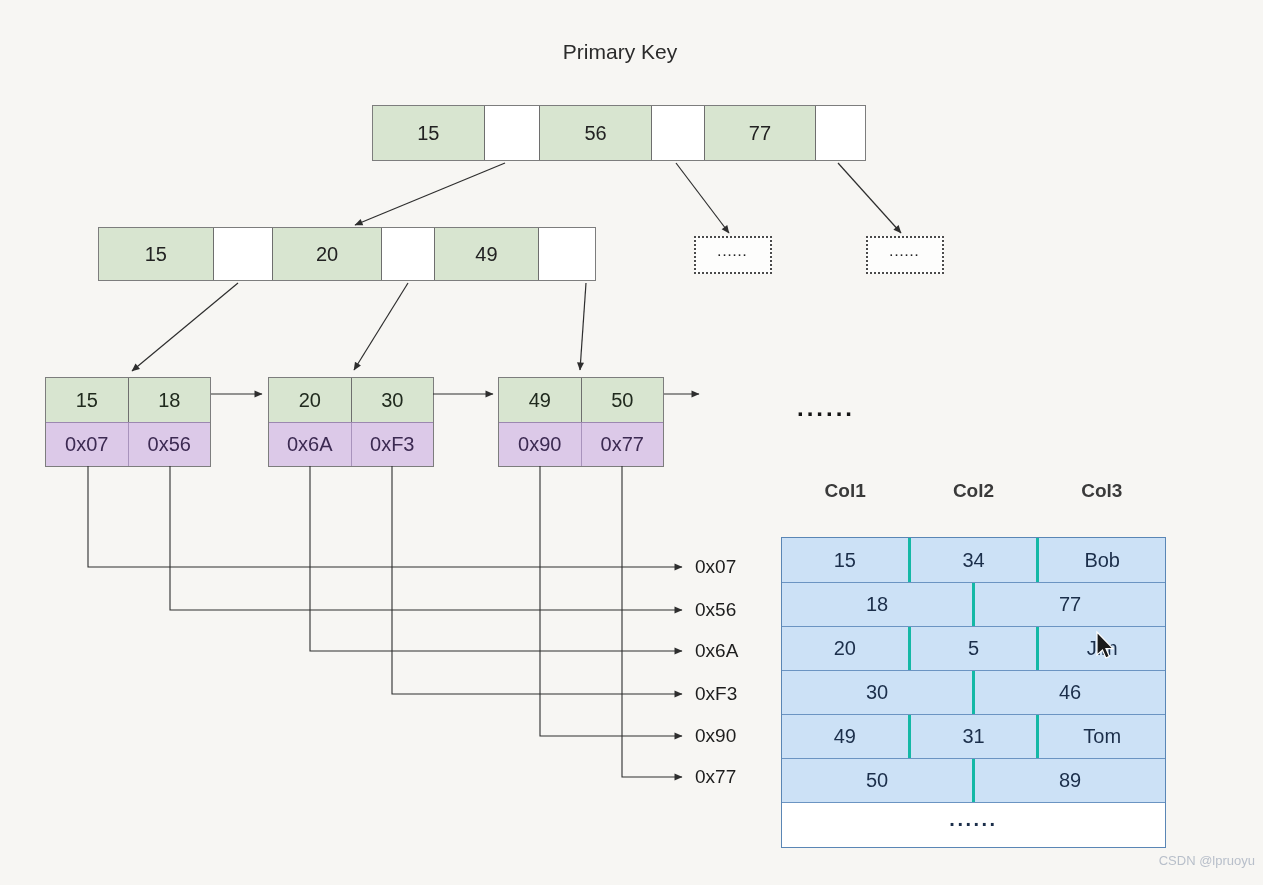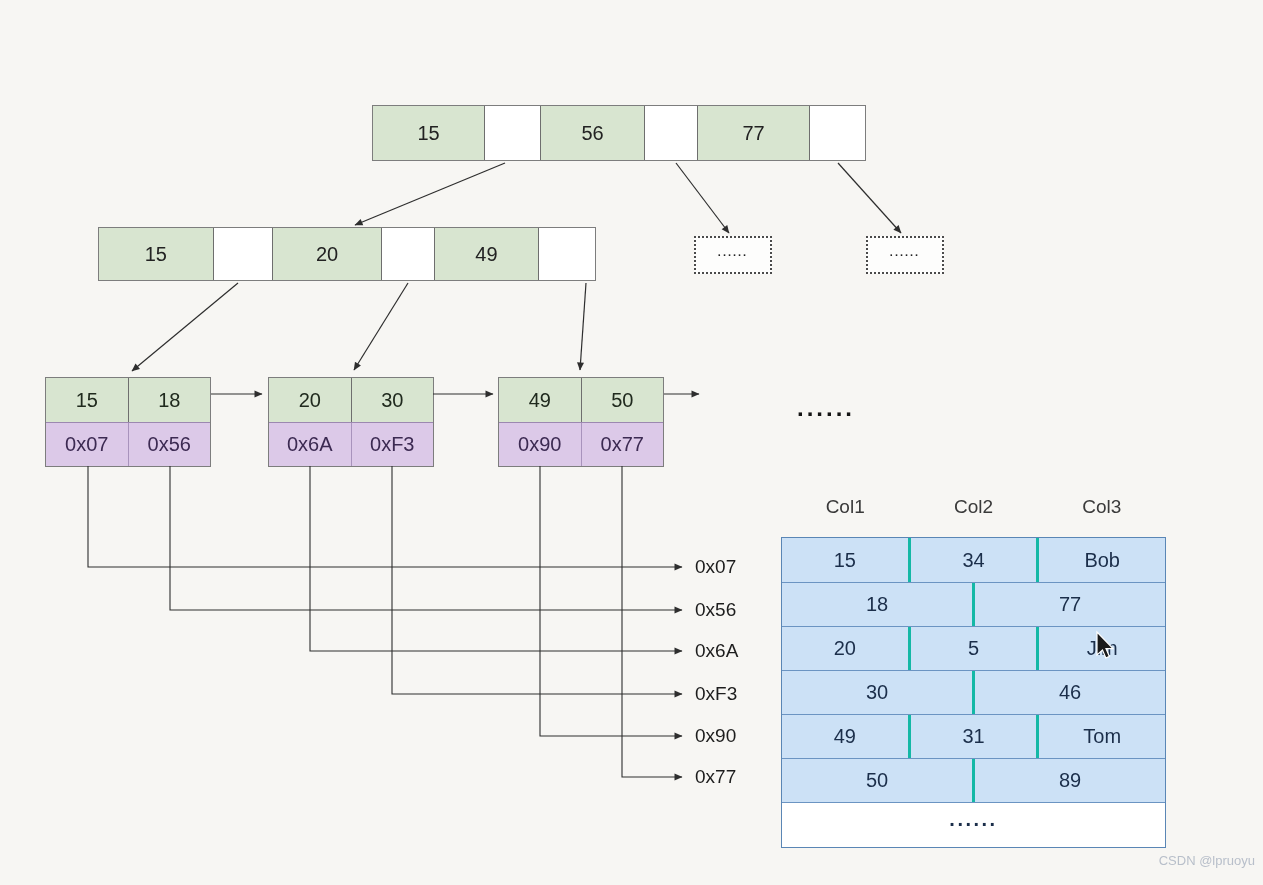--- a/index.html
+++ b/index.html
@@ -52,21 +52,21 @@
   }
   .dots-big span { font-size:24px; font-weight:800; letter-spacing:3px;
     color:#141414; transform:translateY(-28%); }
   
   .addr {
     position:absolute; left:695px; height:26px; line-height:26px;
     font-size:19px; color:#1d1d1d;
   }
   
   .theaders {
-    position:absolute; left:781px; top:496px; width:385px; display:flex;
+    position:absolute; left:781px; top:480px; width:385px; display:flex;font-weight:bold;
   }
   .theaders span { flex:1; text-align:center; font-size:19px; color:#3a3a3a; }
   .dtable {
     position:absolute; left:781px; top:537px; width:385px; box-sizing:border-box;
     border:1px solid #5a86b5; background:#cce1f6;
   }
   .trow { display:flex; height:44px; border-top:1px solid #6b94c2; box-sizing:border-box; }
   .trow:first-child { border-top:none; }
   .tcell { flex:1; display:flex; align-items:center; justify-content:center;
     font-size:20px; color:#1b2e4a; border-left:3px solid #14b8a6; box-sizing:border-box; }
@@ -79,25 +79,26 @@
   .overlay { position:absolute; left:0; top:0; pointer-events:none; }
   .watermark {
     position:absolute; right:8px; top:853px; font-size:13px; color:#b8bfca;
   }
 </style>
 </head>
 <body>
 
 <div class="canvas">
 
+  <div class="title">Primary Key</div>
 
   <div class="node" style="left:372px; top:105px; width:494px; height:56px;">
     <div class="cell green" style="width:112px">15</div>
     <div class="cell white" style="width:56px"></div>
-    <div class="cell green" style="width:104px">56</div>
+    <div class="cell green" style="width:112px">56</div>
     <div class="cell white" style="width:53px"></div>
     <div class="cell green" style="width:112px">77</div>
     <div class="cell white" style="width:49px"></div>
   </div>
 
   <div class="node" style="left:98px; top:227px; width:498px; height:54px;">
     <div class="cell green" style="width:115px">15</div>
     <div class="cell white" style="width:60px"></div>
     <div class="cell green" style="width:109px">20</div>
     <div class="cell white" style="width:53px"></div>

